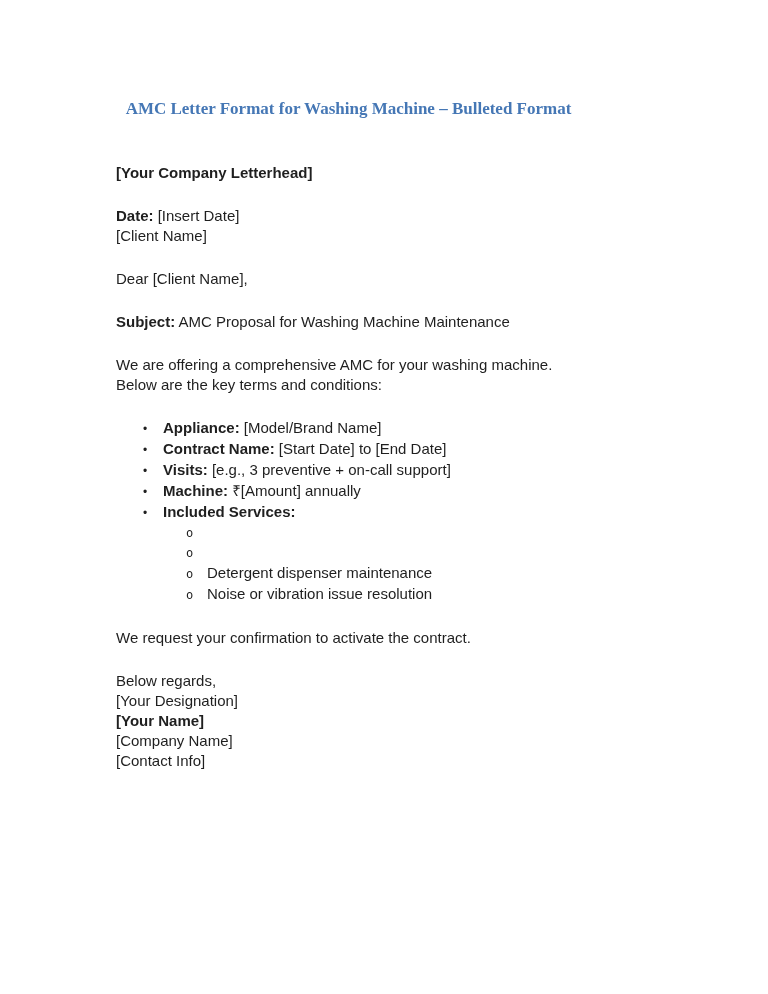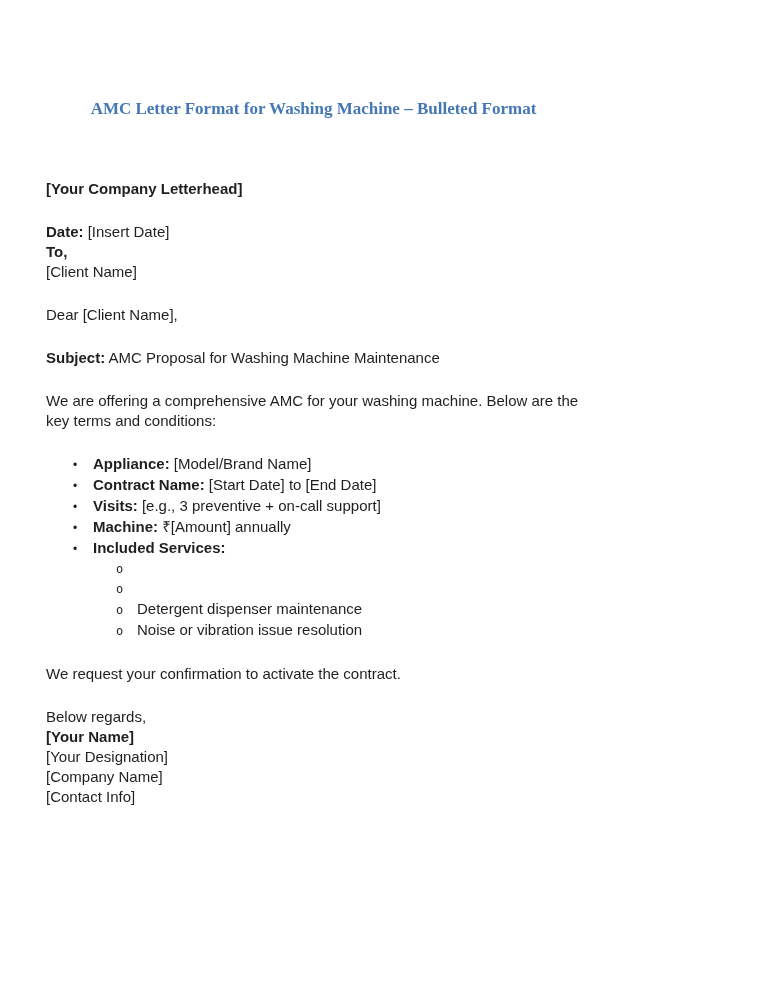--- a/index.html
+++ b/index.html
@@ -2,40 +2,40 @@
 <html><head>
 <meta charset="utf-8">
 <style>
   html, body { margin: 0; padding: 0; background: #ffffff; }
   .page {
     position: relative;
     width: 671px;
     height: 994px;
     box-sizing: border-box;
     background: #ffffff;
-    padding: 97px 90px 0 46px;
+    padding: 97px 90px 0 116px;
     font-family: "Liberation Sans", sans-serif;
     font-size: 15px;
     line-height: 20px;
     color: #1f1f1f;
     overflow: hidden;
   }
   .doc-title {
     margin: 0;
     font-family: "Liberation Serif", serif;
     font-weight: bold;
     font-size: 17px;
     line-height: 24px;
     text-align: center;
     color: #4577B5;
   }
   .line { margin: 0; }
   .para { margin: 0; max-width: 580px; }
   .bold { font-weight: bold; }
-  .mt-letterhead { margin-top: 58px; }
+  .mt-letterhead { margin-top: 42px; }
   .mt-block { margin-top: 23px; }
   .bullet-row { display: flex; align-items: baseline; }
   .bullet-marker {
     flex: 0 0 20px;
     margin-left: 27px;
     font-size: 12px;
     text-align: left;
   }
   .sub-bullet-row { display: flex; align-items: baseline; }
   .sub-bullet-marker {
@@ -49,21 +49,20 @@
 </head>
 <body>
 
 <div class="page">
 
   <h1 class="doc-title">AMC Letter Format for Washing Machine – Bulleted Format</h1>
 
   <p class="line bold mt-letterhead">[Your Company Letterhead]</p>
 
   <p class="line mt-block"><span class="bold">Date:</span> <span>[Insert Date]</span></p>
-  <p class="line bold">To,</p>
   <p class="line">[Client Name]</p>
 
   <p class="line mt-block">Dear [Client Name],</p>
 
   <p class="line mt-block"><span class="bold">Subject:</span> <span>AMC Proposal for Washing Machine Maintenance</span></p>
 
   <p class="para mt-block">We are offering a comprehensive AMC for your washing machine. Below are the key terms and conditions:</p>
 
   <div class="mt-block">
     <div class="bullet-row">
@@ -99,18 +98,18 @@
     </div>
     <div class="sub-bullet-row">
       <span class="sub-bullet-marker">o</span>
       <span>Noise or vibration issue resolution</span>
     </div>
   </div>
 
   <p class="para mt-block">We request your confirmation to activate the contract.</p>
 
   <p class="line mt-block">Below regards,</p>
+  <p class="line">[Your Designation]</p>
   <p class="line bold">[Your Name]</p>
-  <p class="line">[Your Designation]</p>
   <p class="line">[Company Name]</p>
   <p class="line">[Contact Info]</p>
 
 </div>
 
 </body></html>

